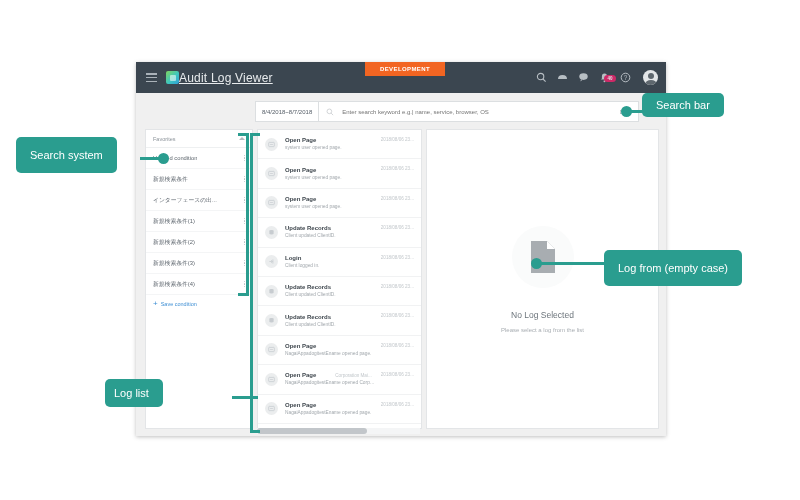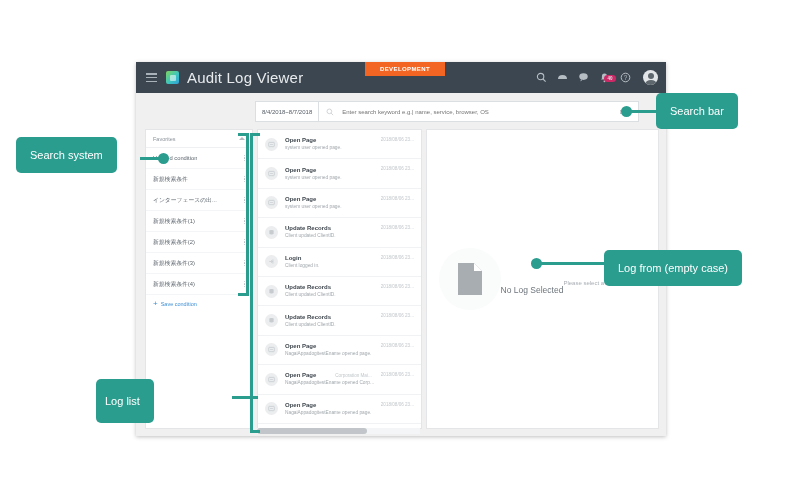--- a/index.html
+++ b/index.html
@@ -19,21 +19,21 @@
     background:#3b4650;display:flex;align-items:center;
   }
   .hamburger{width:11px;height:9px;margin-left:10px;display:flex;flex-direction:column;justify-content:space-between;}
   .hamburger i{display:block;height:1.5px;background:#aab2b9;}
   .logo-box{
     width:13px;height:13px;margin-left:9px;border-radius:2px;
     background:linear-gradient(135deg,#7fd45e 0%,#3ec6c0 55%,#2f9fd8 100%);
     display:flex;align-items:center;justify-content:center;
     font-size:8px;color:#fff;font-weight:bold;line-height:1;
   }
-  #app-title{margin-left:8px;color:#e8ebed;font-size:15px;letter-spacing:.2px;}
+  #app-title{color:#e8ebed;font-size:12px;letter-spacing:.2px;text-decoration:underline;}
   #env-badge{
     position:absolute;left:229px;top:0;width:80px;height:14px;
     background:#f26522;color:#fff;font-size:6px;font-weight:bold;
     letter-spacing:.4px;display:flex;align-items:center;justify-content:center;
   }
   #topbar-icons{position:absolute;right:8px;top:0;height:31px;display:flex;align-items:center;gap:10px;}
   .tb-ico{width:11px;height:11px;position:relative;opacity:.85;}
   .tb-ico svg{display:block;}
   .badge{
     position:absolute;left:5px;top:3px;background:#e8246c;color:#fff;
@@ -114,42 +114,42 @@
   .row-top{display:flex;align-items:baseline;justify-content:space-between;}
   #list-scrollbar{
     position:absolute;left:121px;top:299px;width:163px;height:6px;background:#f4f5f6;
   }
   #list-scrollbar i{display:block;width:110px;height:6px;background:#c2c6ca;border-radius:3px;}
 
   
   #log-detail-panel{
     position:absolute;left:290px;top:0;width:231px;height:298px;
     background:#fff;border:1px solid #e3e5e7;
-    display:flex;flex-direction:row;align-items:center;justify-content:center;
+    display:flex;flex-direction:column;align-items:center;justify-content:center;
   }
   #empty-circle{
     width:62px;height:62px;border-radius:50%;background:#fafbfb;
     display:flex;align-items:center;justify-content:center;
   }
   #empty-title{margin-top:22px;font-size:8.5px;color:#6d757c;}
   #empty-sub{margin-top:7px;font-size:6px;color:#a9aeb3;}
 
   
   .callout{
     position:absolute;background:#2a9d8f;color:#fff;border-radius:5px;
     display:flex;align-items:center;padding:0 14px;font-size:11px;
     white-space:nowrap;
   }
   .conn{position:absolute;background:#2a9d8f;}
   .dot{position:absolute;width:11px;height:11px;border-radius:50%;background:#2a9d8f;}
 
-  #co-search-bar{left:656px;top:93px;height:36px;}
+  #co-search-bar{left:642px;top:93px;height:24px;}
   #co-search-facet{left:16px;top:137px;height:36px;}
   #co-log-panel{left:604px;top:250px;height:36px;}
-  #co-log-list{left:96px;top:379px;height:44px;padding-left:9px;}
+  #co-log-list{left:105px;top:379px;height:28px;padding-left:9px;}
 </style>
 </head>
 <body>
 
 <div id="app-window">
 
   <div id="topbar">
     <div class="hamburger">
         <i></i>
         <i></i>

